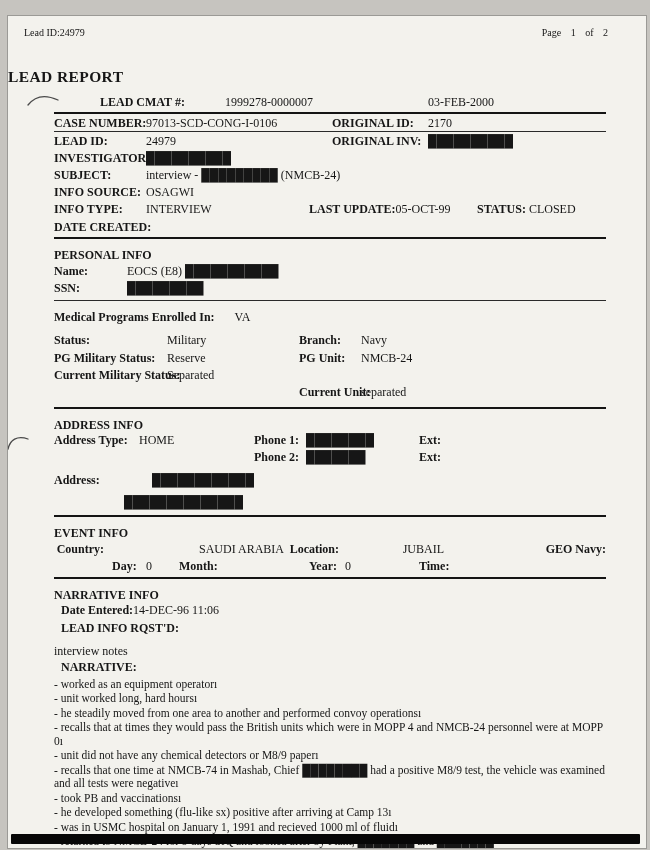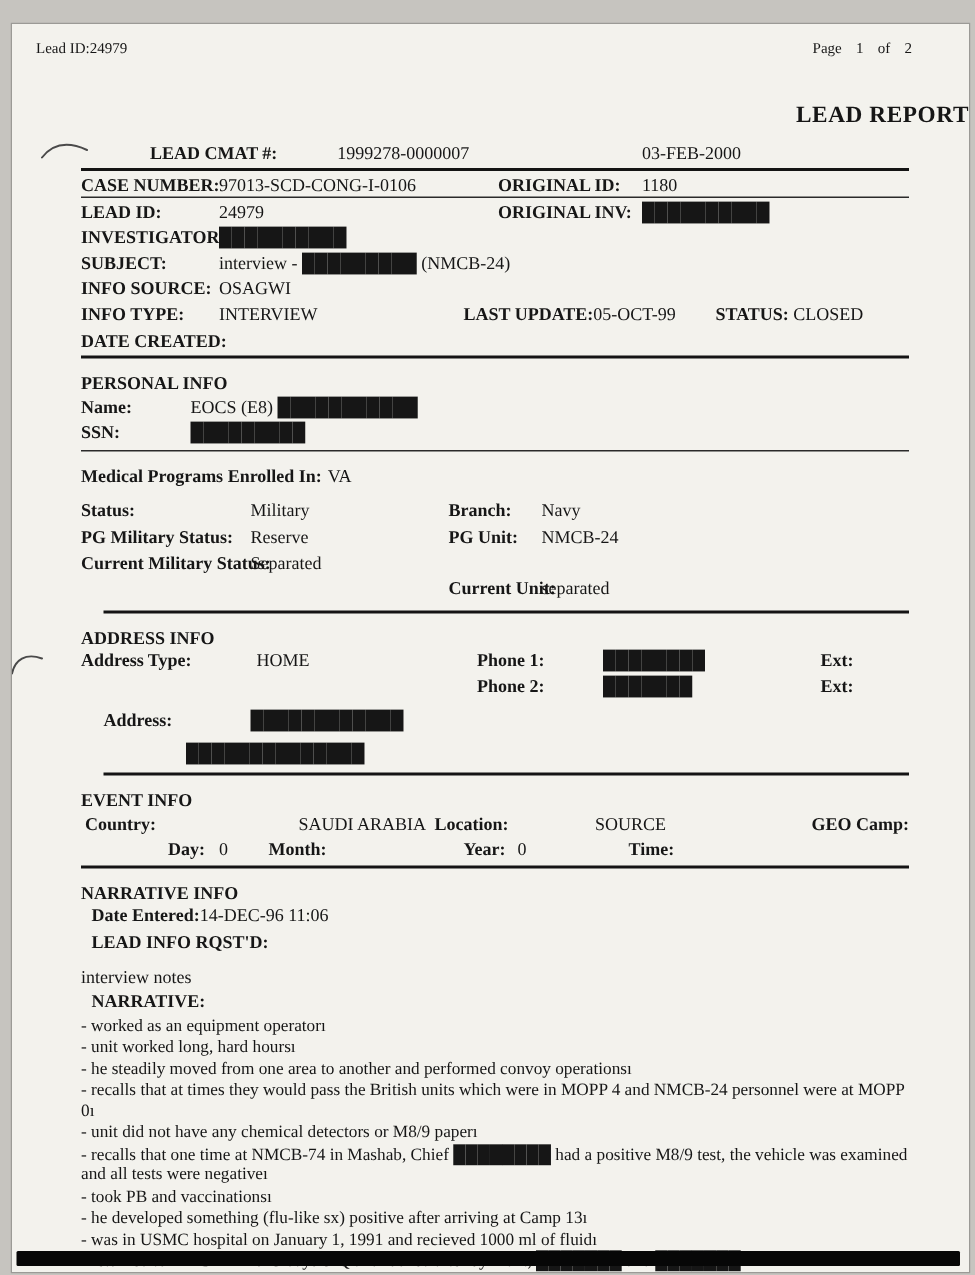--- a/index.html
+++ b/index.html
@@ -12,44 +12,44 @@
   .scan{
     position:absolute;left:7px;top:15px;right:3px;bottom:1px;
     background:#f3f2ed;border:1px solid #9b9a96;overflow:hidden;
   }
   .pagehead{
     display:flex;justify-content:space-between;
     font-size:10px;padding:11px 38px 0 16px;
   }
   .page-num{word-spacing:7px;}
   .title{
-    text-align:right;font-weight:bold;font-size:15.5px;
+    text-align:left;font-weight:bold;font-size:15.5px;
     margin:30px 0 0 0;letter-spacing:.4px;
   }
   .content{margin:0 40px 0 46px;font-size:12px;line-height:1.18;}
   .b{font-weight:bold;}
   .cmat{display:flex;margin-top:9px;padding-left:46px;gap:34px;}
   .cmat .val{margin-left:6px;}
   .cmat .date{margin-left:auto;margin-right:112px;}
   .rule{border-top:1px solid #2a2a2a;}
   .rule2{border-top:2.5px solid #141414;}
-  .mt2{margin-top:2px;} .mt3{margin-top:3px;} .mt6{margin-top:6px;margin-left:15px;} .mt8{margin-top:8px;} .mt9{margin-top:9px;}
+  .mt2{margin-top:2px;} .mt3{margin-top:3px;} .mt6{margin-top:6px;} .mt8{margin-top:8px;} .mt9{margin-top:9px;}
   .g4{display:grid;grid-template-columns:92px 186px 96px 1fr;padding:1.5px 0;}
   .g6{display:grid;grid-template-columns:92px 163px 168px 1fr;padding:1.5px 0;}
   .gp{display:grid;grid-template-columns:113px 132px 62px 1fr;padding:1.5px 0;}
-  .ga{display:grid;grid-template-columns:85px 115px 52px 113px 1fr;padding:1.5px 0;gap:32px;}
+  .ga{display:grid;grid-template-columns:85px 115px 52px 113px 1fr;padding:1.5px 0;}
   .ge1{display:grid;grid-template-columns:50px 180px 55px 105px 1fr;padding:1.5px 0;text-align:right;}
   .ge2{display:grid;grid-template-columns:58px 34px 33px 130px 36px 74px 1fr;padding:1.5px 0;}
   .g4 span,.g6 span,.gp span,.ga span,.ge1 span,.ge2 span{white-space:nowrap;}
   .span3{grid-column:2 / 5;}
   .fr{display:flex;padding:1.5px 0;gap:28px;}
   .w45{width:45px;flex:none;}
   .w70{width:70px;flex:none;}
   .section-title{font-weight:bold;margin-top:9px;}
-  .pair .v{margin-left:4px;font-weight:normal;}
+  .pair .v{margin-left:20px;font-weight:normal;}
   .nar-ind{padding-left:7px;padding-top:1.5px;padding-bottom:1.5px;}
   .nar-lines{margin-top:2px;font-size:11.5px;line-height:1.17;}
   .nar-line{padding:0.5px 0;}
   .addr2{padding-left:70px;margin-top:6px;}
   .bottom-bar{
     position:absolute;left:3px;right:6px;bottom:4px;height:10px;
     background:#070707;border-radius:1px;
   }
   .pen{position:absolute;stroke:#4a4a4a;fill:none;stroke-width:1.3;stroke-linecap:round;}
   .pen1{left:18px;top:76px;}
@@ -81,21 +81,21 @@
       <span class="val">1999278-0000007</span>
       <span class="date">03-FEB-2000</span>
     </div>
 
     <div class="rule2 mt3"></div>
 
     <div class="g4">
       <span class="b">CASE NUMBER:</span>
       <span>97013-SCD-CONG-I-0106</span>
       <span class="b">ORIGINAL ID:</span>
-      <span>1180</span>
+      <span>2170</span>
     </div>
 
     <div class="rule"></div>
 
     <div class="g4">
       <span class="b">LEAD ID:</span>
       <span>24979</span>
       <span class="b">ORIGINAL INV:</span>
       <span>██████████</span>
     </div>
@@ -198,22 +198,22 @@
     </div>
 
     <div class="rule2 mt6"></div>
 
     <div class="section-title">EVENT INFO</div>
 
     <div class="ge1">
       <span class="b">Country:</span>
       <span>SAUDI ARABIA</span>
       <span class="b">Location:</span>
-      <span>SOURCE</span>
-      <span class="b">GEO Camp:</span>
+      <span>JUBAIL</span>
+      <span class="b">GEO Navy:</span>
     </div>
     <div class="ge2">
       <span></span>
       <span class="b">Day:</span>
       <span>0</span>
       <span class="b">Month:</span>
       <span class="b">Year:</span>
       <span>0</span>
       <span class="b">Time:</span>
     </div>

